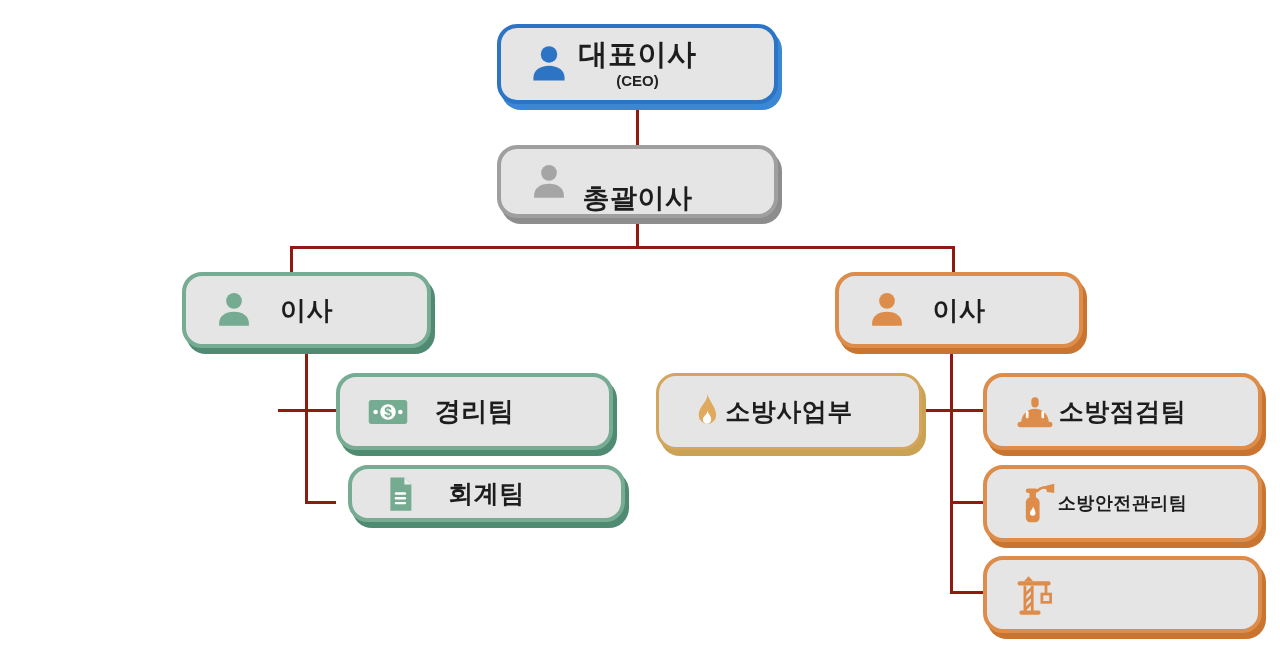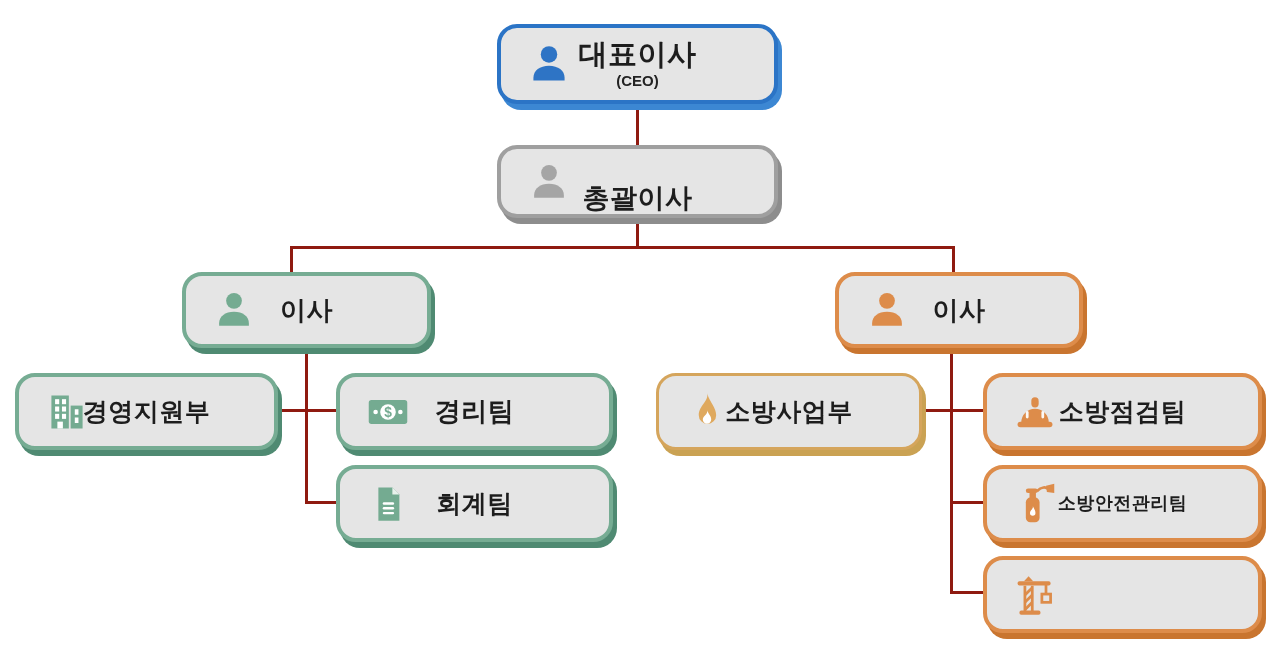--- a/index.html
+++ b/index.html
@@ -105,55 +105,35 @@
   <div class="node t-orange" style="left:835px;top:272px;width:248px;height:76px;">
     <span class="icon">
       <svg width="42" height="42" viewBox="0 0 48 48">
           <circle cx="24" cy="13.5" r="9" fill="#dd8c4a"></circle>
           <path d="M24 26c-10 0-17 5.4-17 13v3h34v-3c0-7.6-7-13-17-13z" fill="#dd8c4a"></path>
         </svg>
     </span>
     <span class="label" style="font-size:26px;">이사</span>
   </div>
 
-  <div class="node t-teal" style="left:15px;top:373px;width:263px;height:77px;">
-    <span class="icon">
-      <svg width="44" height="44" viewBox="0 0 48 48">
-        <rect x="7" y="6" width="19" height="36" fill="#74ab91"></rect>
-        <rect x="28" y="17" width="13" height="25" fill="#74ab91"></rect>
-        <g fill="#ffffff">
-          <rect x="11" y="10" width="4.5" height="5.5"></rect>
-            <rect x="18.5" y="10" width="4.5" height="5.5"></rect>
-          <rect x="11" y="18" width="4.5" height="5.5"></rect>
-            <rect x="18.5" y="18" width="4.5" height="5.5"></rect>
-          <rect x="11" y="26" width="4.5" height="5.5"></rect>
-            <rect x="18.5" y="26" width="4.5" height="5.5"></rect>
-          <rect x="13.5" y="34.5" width="6" height="7.5"></rect>
-          <rect x="32.5" y="21" width="4" height="6"></rect>
-            <rect x="32.5" y="30" width="4" height="6"></rect>
-        </g>
-      </svg>
-    </span>
-    <span class="label" style="font-size:25px;">경영지원부</span>
-  </div>
 
   <div class="node t-teal" style="left:336px;top:373px;width:277px;height:77px;">
     <span class="icon">
       <svg width="46" height="46" viewBox="0 0 48 48">
         <rect x="3" y="11" width="42" height="26" rx="3" fill="#74ab91"></rect>
         <circle cx="24" cy="24" r="8.5" fill="#ffffff"></circle>
         <text x="24" y="29.5" text-anchor="middle" font-size="15" font-weight="bold" fill="#74ab91" font-family="Liberation Sans, sans-serif">$</text>
         <circle cx="10.5" cy="24" r="2.5" fill="#ffffff"></circle>
         <circle cx="37.5" cy="24" r="2.5" fill="#ffffff"></circle>
       </svg>
     </span>
     <span class="label" style="font-size:26px;">경리팀</span>
   </div>
 
-  <div class="node t-teal" style="left:336px;top:465px;width:277px;height:77px;">
+  <div class="node t-teal" style="left:348px;top:465px;width:277px;height:57px;">
     <span class="icon">
       <svg width="42" height="42" viewBox="0 0 48 48">
         <path d="M13 5 h16 l8 8 v30 h-24 z" fill="#74ab91"></path>
         <path d="M29 5 l8 8 h-8 z" fill="#e8f2ec"></path>
         <g fill="#ffffff">
           <rect x="18" y="22" width="13" height="2.8" rx="1.4"></rect>
           <rect x="18" y="27.5" width="13" height="2.8" rx="1.4"></rect>
           <rect x="18" y="33" width="13" height="2.8" rx="1.4"></rect>
         </g>
       </svg>

